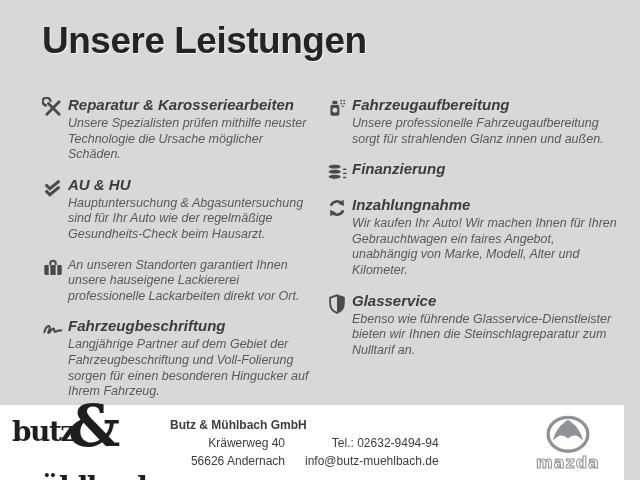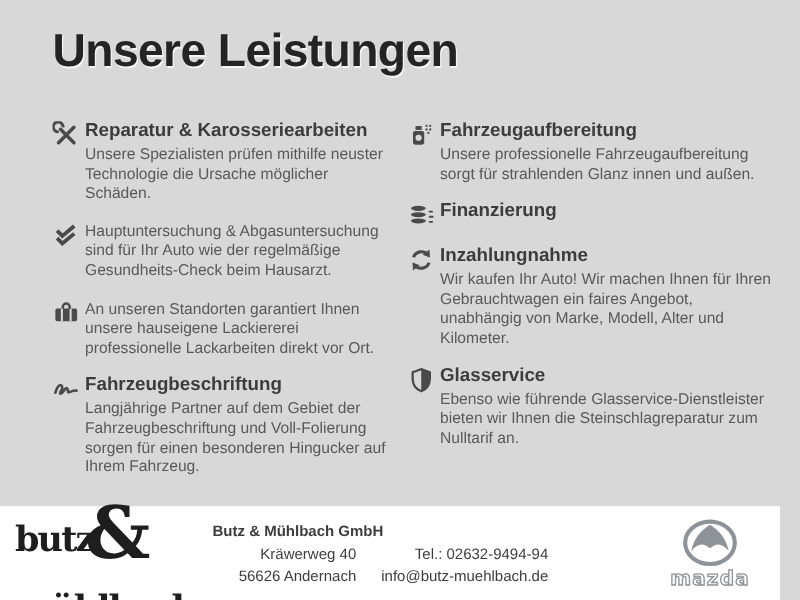--- a/index.html
+++ b/index.html
@@ -3,21 +3,21 @@
 <meta charset="utf-8">
 <style>
   html,body{margin:0;padding:0;}
   body{font-family:"Liberation Sans",sans-serif;}
   .page{position:relative;width:640px;height:480px;background:#d8d8d8;overflow:hidden;}
 
   
   .main{position:absolute;top:0;left:4px;width:640px;height:405px;background:#d8d8d8;box-sizing:border-box;padding:20px 18px 0 38px;}
   .page-title{margin:0;font-size:37px;font-weight:bold;letter-spacing:-.5px;color:#242424;
               text-shadow:1px 1px 0 rgba(255,255,255,.75);}
-  .services{display:grid;grid-template-columns:284px 1fr;margin-top:34px;}
+  .services{display:grid;grid-template-columns:284px 1fr;margin-top:34px;font-style:italic;}
   .svc{display:flex;margin-bottom:13px;}
   .svc-icon{flex:0 0 26px;width:26px;padding-top:1px;}
   .svc-icon svg{display:block;}
   .svc-text{flex:1;padding-right:6px;}
   .svc-title{margin:0;font-size:15px;font-weight:bold;color:#3c3c3c;line-height:18px;}
   .svc-desc{margin:2px 0 0 0;font-size:12.5px;color:#595959;line-height:15.6px;}
   .col-left .svc-text{max-width:244px;}
   .col-right .svc-text{max-width:268px;}
 
   
@@ -67,20 +67,21 @@
         <div class="svc">
           <span class="svc-icon">
             <svg viewBox="0 0 24 24" width="22" height="22">
               <g fill="none" stroke="#4a4a4a" stroke-width="3.3">
                 <path d="M4 8.2 l4.6 4.6 L19 4.2"></path>
                 <path d="M4 14.8 l4.6 4.6 L19 10.8"></path>
               </g>
             </svg>
           </span>
           <div class="svc-text">
+            <h3 class="svc-title">AU &amp; HU</h3>
             <p class="svc-desc">Hauptuntersuchung &amp; Abgasuntersuchung sind für Ihr Auto wie der regelmäßige Gesundheits-Check beim Hausarzt.</p>
           </div>
         </div>
 
         <div class="svc">
           <span class="svc-icon">
             <svg viewBox="0 0 24 24" width="22" height="22">
               <path d="M9 9 V7.2 a3 3 0 0 1 6 0 V9" fill="none" stroke="#4a4a4a" stroke-width="2.2"></path>
               <rect x="2.5" y="8.6" width="19" height="11" rx="1.6" fill="#4a4a4a"></rect>
               <rect x="7.3" y="8.6" width="1.8" height="11" fill="#d8d8d8"></rect>

